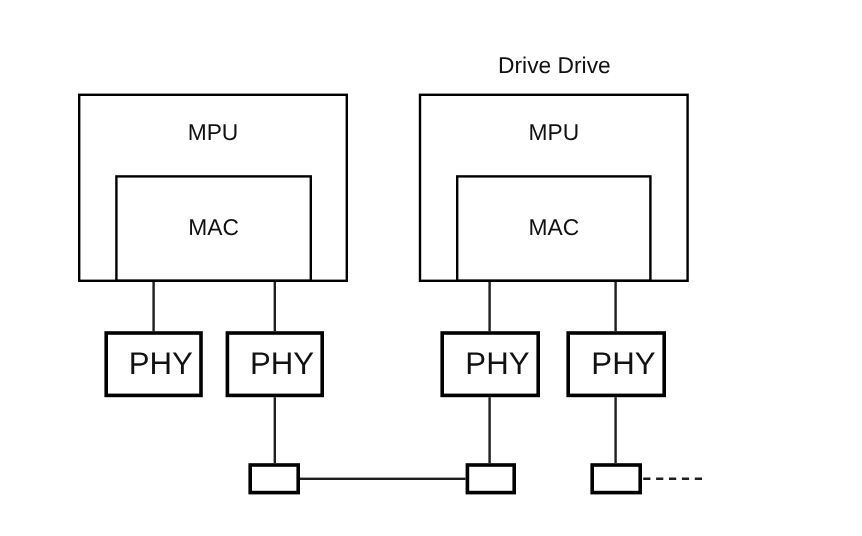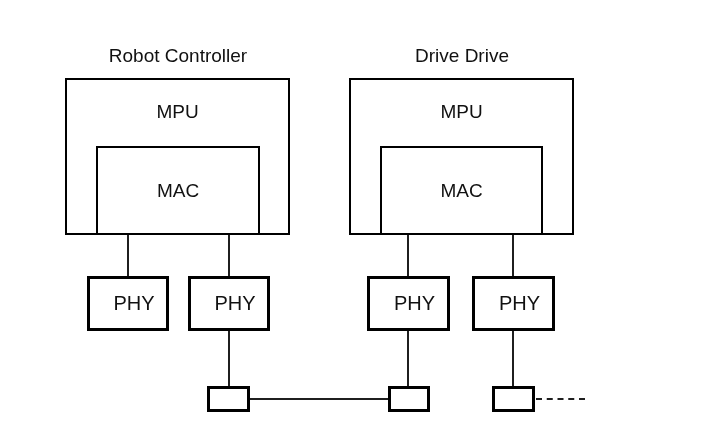--- a/index.html
+++ b/index.html
@@ -28,21 +28,21 @@
     position: absolute;
     border: 2.5px solid #000000;
     background: #ffffff;
   }
 
   .box.phy, .box.node {
     border-width: 3px;
     display: flex;
     align-items: center;
     justify-content: center;
-    font-size: 20px;
+    font-size: 26px;
     color: #111111;
     padding-left: 12px;
   }
 
   
   .box.inner { background: transparent; }
 
   .wire { position: absolute; background: #1f1f1f; }
   .wire.v { width: 2px; }
   .wire.h { height: 2px; }
@@ -69,21 +69,20 @@
   <div class="wire v" style="left:407px; top:233px; height:44px;"></div>
   <div class="wire v" style="left:512px; top:233px; height:44px;"></div>
 
   <div class="wire v" style="left:407px; top:330px; height:57px;"></div>
   <div class="wire v" style="left:512px; top:330px; height:57px;"></div>
 
   <div class="wire h" style="left:249px; top:398px; width:140px;"></div>
 
   <div class="wire dashed" style="left:536px; top:398px; width:49px;"></div>
 
-  <div class="label" style="left:66px; top:44px; width:224px;">Robot Controller</div>
 
   <div class="box outer" style="left:65px; top:78px; width:225px; height:157px;"></div>
 
   <div class="label" style="left:65px; top:100px; width:225px;">MPU</div>
 
   <div class="box inner" style="left:96px; top:146px; width:164px; height:89px;"></div>
   <div class="label" style="left:96px; top:179px; width:164px;">MAC</div>
 
   <div class="box phy" style="left:87px; top:276px; width:82px; height:55px;">
     <span>PHY</span>

